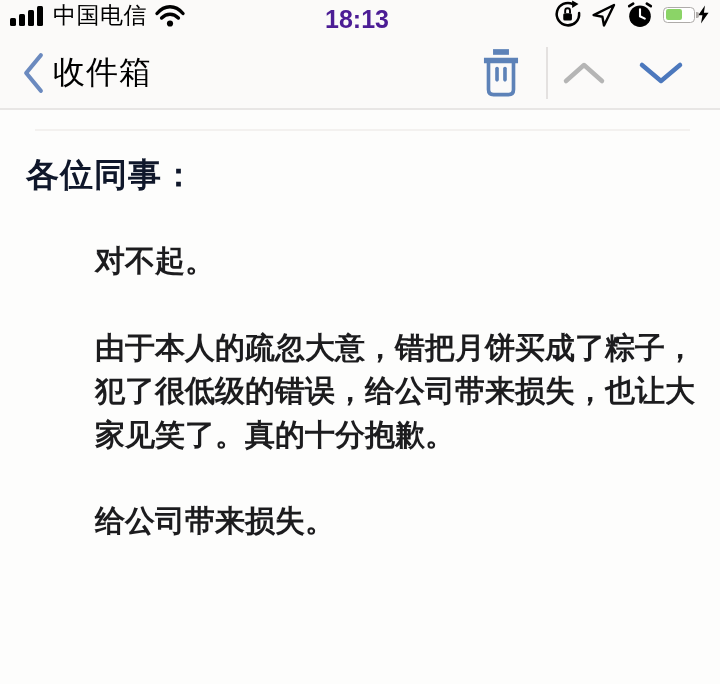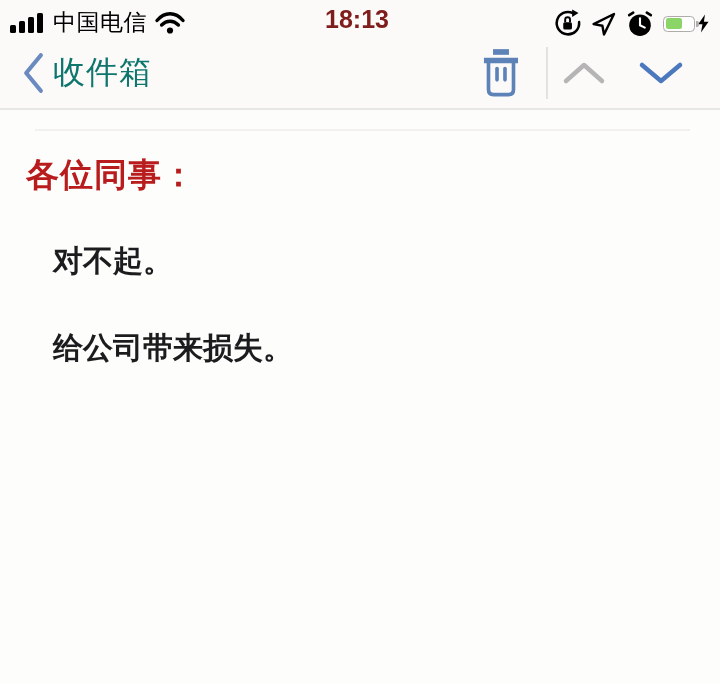--- a/index.html
+++ b/index.html
@@ -16,31 +16,31 @@
     height: 684px;
     background: #fbfaf9;
     overflow: hidden;
   }
 
   
   .status-bar {
     position: relative;
     height: 38px;
     display: flex;
-    align-items: flex-end;
+    align-items: flex-start;
     padding: 0 10px;
   }
   .sb-left { display: flex; align-items: center; gap: 7px; }
   .carrier { font-size: 23px; font-weight: 500; color: #000; letter-spacing: 0.5px; }
   .sb-time {
     position: absolute;
     left: 0; right: 6px; top: 0;
     height: 38px;
     display: flex; align-items: center; justify-content: center;
-    font-size: 25px; font-weight: 600; color: #7f1d1d;
+    font-size: 25px; font-weight: 600; color: #4c1d95;
     pointer-events: none;
   }
   .sb-right { margin-left: auto; display: flex; align-items: center; gap: 9px; }
   .battery-wrap { display: flex; align-items: center; gap: 2px; }
   .battery {
     position: relative;
     width: 32px; height: 16px;
     border: 1.6px solid #aeaba9;
     border-radius: 4.5px;
     background: #fff;
@@ -62,21 +62,21 @@
     display: flex;
     align-items: center;
     padding: 0 36px 0 22px;
     border-bottom: 2px solid #e8e6e5;
     background: #fbfaf9;
   }
   .back-button {
     display: flex; align-items: center; gap: 8px;
     cursor: pointer;
   }
-  .back-label { font-size: 32px; color: #0f766e; font-weight: 500; letter-spacing: 1px; }
+  .back-label { font-size: 32px; color: #000000; font-weight: 500; letter-spacing: 1px; }
   .nav-right { margin-left: auto; display: flex; align-items: center; }
   .nav-btn { display: flex; align-items: center; justify-content: center; cursor: pointer; }
   .nav-sep {
     width: 2px; height: 52px;
     background: #e4e1e0;
     margin: 0 14px 0 22px;
   }
   .gap-updown { width: 32px; }
 
   
@@ -90,26 +90,26 @@
   .faint-rule {
     position: absolute;
     top: 19px; left: 35px;
     width: 655px; height: 2px;
     background: #f3f1ef;
   }
   .salutation {
     font-size: 33px;
     line-height: 43px;
     font-weight: 600;
-    color: #b91c1c;
+    color: #0f172a;
     margin-bottom: 43px;
     letter-spacing: 1px;
   }
   .body-block {
-    margin-left: 27px;
+    margin-left: 69px;
     width: 606px;
   }
   .para {
     font-size: 30px;
     line-height: 43.5px;
     font-weight: 600;
     color: #1c1c1e;
     word-break: break-all;
     line-break: anywhere;
     margin-bottom: 43px;
@@ -227,17 +227,18 @@
     </div>
   </div>
 
   <div class="content">
     <div class="faint-rule"></div>
 
     <div class="salutation">各位同事：</div>
 
     <div class="body-block">
       <div class="para">对不起。</div>
+      <div class="para">由于本人的疏忽大意，错把月饼买成了粽子，犯了很低级的错误，给公司带来损失，也让大家见笑了。真的十分抱歉。</div>
       <div class="para">给公司带来损失。</div>
     </div>
   </div>
 
 </div>
 
 </body></html>

